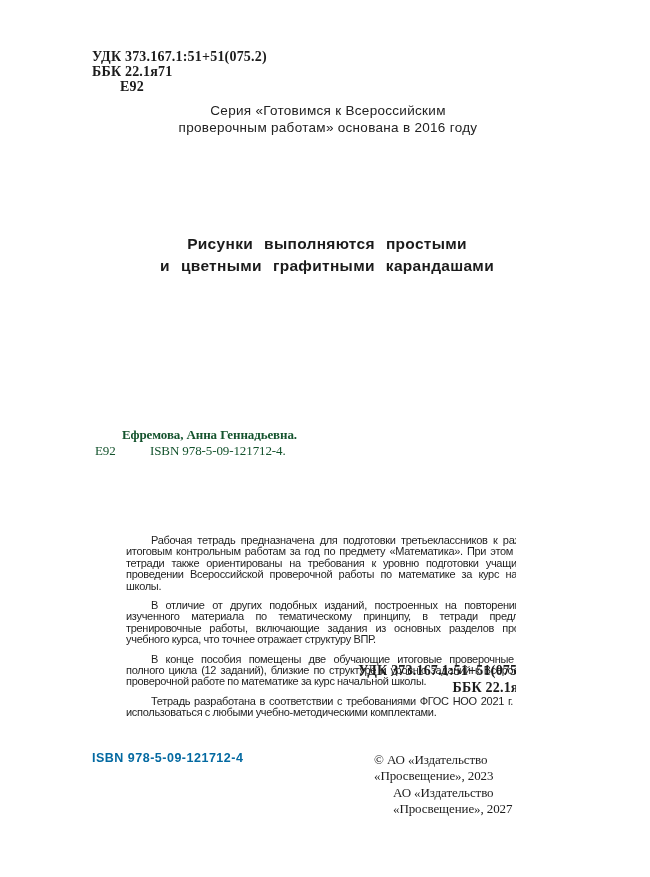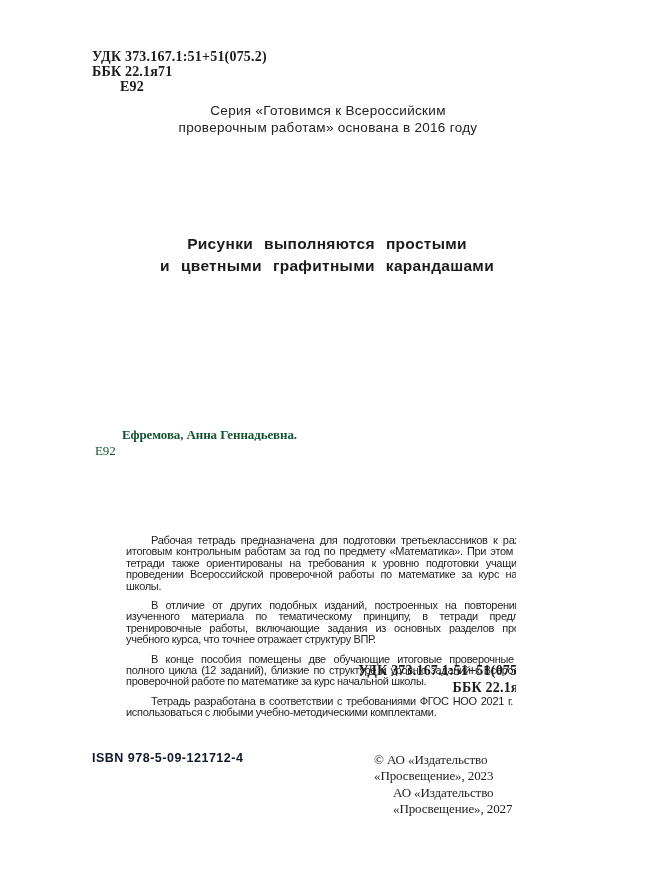--- a/index.html
+++ b/index.html
@@ -134,21 +134,21 @@
 
   
   .footer-isbn {
     position: absolute;
     left: 92px;
     top: 751px;
     font-family: "Liberation Sans", sans-serif;
     font-weight: bold;
     font-size: 12.5px;
     letter-spacing: 0.5px;
-    color: #0f172a;
+    color: #0369a1;
   }
   .copyright {
     position: absolute;
     left: 374px;
     top: 752px;
     font-family: "Liberation Serif", serif;
     font-size: 13px;
     line-height: 16.4px;
     letter-spacing: -0.1px;
     color: #1c1c1c;
@@ -177,20 +177,21 @@
   </div>
 
   <div class="drawing-notice">
     <div>Рисунки выполняются простыми</div>
     <div>и цветными графитными карандашами</div>
   </div>
 
   <div class="catalog-card">
     <div class="cc-author">Ефремова, Анна Геннадьевна.</div>
     <div class="cc-code">Е92</div>
+    <div class="cc-isbn">ISBN 978-5-09-121712-4.</div>
   </div>
 
   <div class="annotation">
     <p>Рабочая тетрадь предназначена для подготовки третьеклассников к различным итоговым контрольным работам за год по предмету «Математика». При этом задания тетради также ориентированы на требования к уровню подготовки учащихся при проведении Всероссийской проверочной работы по математике за курс начальной школы.</p>
     <p>В отличие от других подобных изданий, построенных на повторении ранее изученного материала по тематическому принципу, в тетради предлагаются тренировочные работы, включающие задания из основных разделов программы учебного курса, что точнее отражает структуру ВПР.</p>
     <p>В конце пособия помещены две обучающие итоговые проверочные работы полного цикла (12 заданий), близкие по структуре и уровню заданий к Всероссийской проверочной работе по математике за курс начальной школы.</p>
     <p>Тетрадь разработана в соответствии с требованиями ФГОС НОО 2021 г. и может использоваться с любыми учебно-методическими комплектами.</p>
   </div>
 
   <div class="footer-codes">

